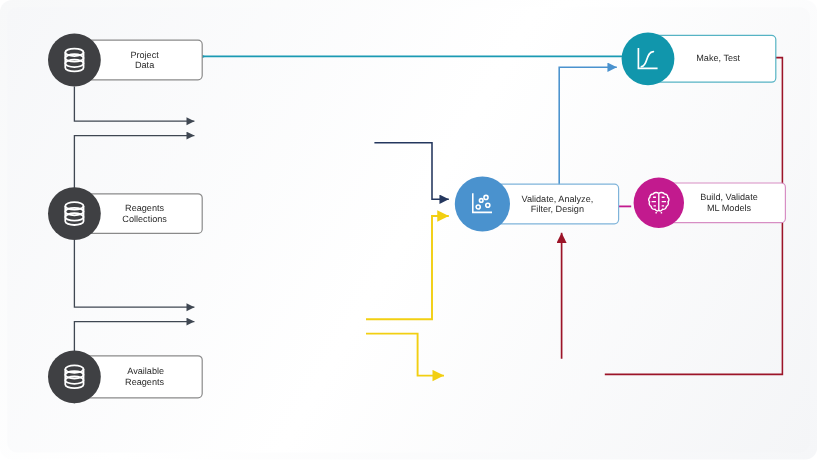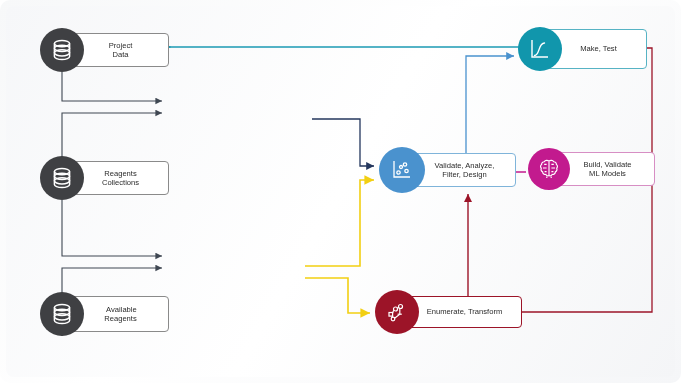--- a/index.html
+++ b/index.html
@@ -140,36 +140,20 @@
       <svg width="26" height="26" viewBox="0 0 26 26" fill="none" stroke="#ffffff" stroke-width="1.3">
         <path d="M5,4 V20 H21"></path>
         <circle cx="9.5" cy="15.5" r="1.7"></circle>
         <circle cx="12" cy="10" r="1.5"></circle>
         <circle cx="16" cy="7.5" r="1.7"></circle>
         <circle cx="17.5" cy="14" r="1.7"></circle>
       </svg>
     </div>
   </div>
 
-  <div class="node" style="left:375px;top:290px;">
-    <div class="pill" style="width:128px;height:32px;border-color:#9c1428;">Enumerate, Transform</div>
-    <div class="circle" style="width:44px;height:44px;background:#9c1428;">
-      <svg width="25" height="25" viewBox="0 0 25 25" fill="none" stroke="#ffffff" stroke-width="1.2">
-        <circle cx="15.5" cy="6.5" r="2"></circle>
-        <circle cx="10.5" cy="9" r="2"></circle>
-        <rect x="4" y="12.5" width="3.6" height="3.6"></rect>
-        <circle cx="8" cy="19" r="1.8"></circle>
-        <path d="M12.4,8.2 L13.8,7.1"></path>
-        <path d="M8.7,10.1 L7.6,13"></path>
-        <path d="M7.6,15.7 L7.2,17.3"></path>
-        <path d="M9.6,18.3 L14.8,14.2 L14.8,8.6"></path>
-        <path d="M12.6,14.2 L16.8,14.2"></path>
-      </svg>
-    </div>
-  </div>
 
   <div class="node" style="left:518px;top:27px;">
     <div class="pill" style="width:110px;height:40px;border-color:#56b3c4;">Make, Test</div>
     <div class="circle" style="width:44px;height:44px;background:#1196ac;">
       <svg width="24" height="24" viewBox="0 0 24 24" fill="none" stroke="#ffffff" stroke-width="1.4">
         <path d="M4,3 V20 H20"></path>
         <path d="M6.5,18.5 C12,18.5 10,6 16.5,6" stroke-linecap="round"></path>
       </svg>
     </div>
   </div>

